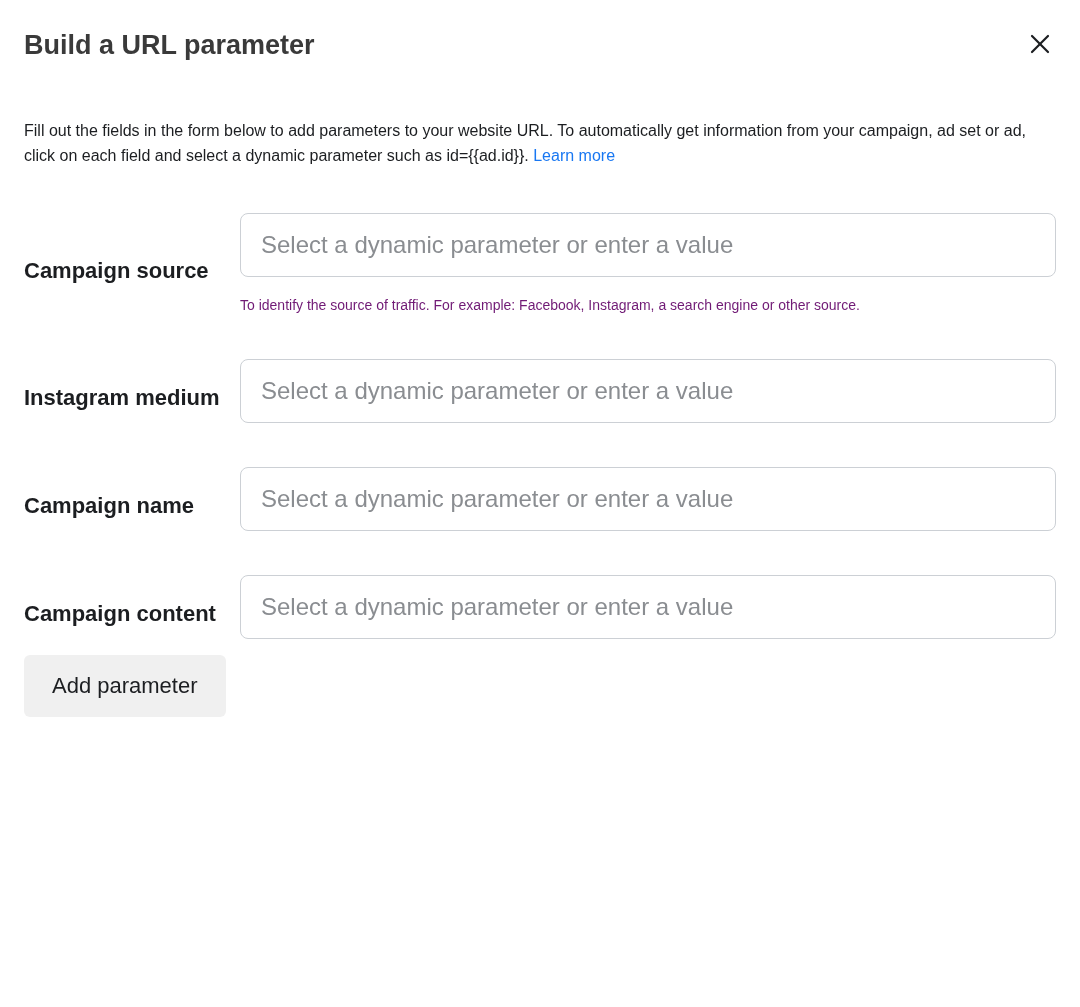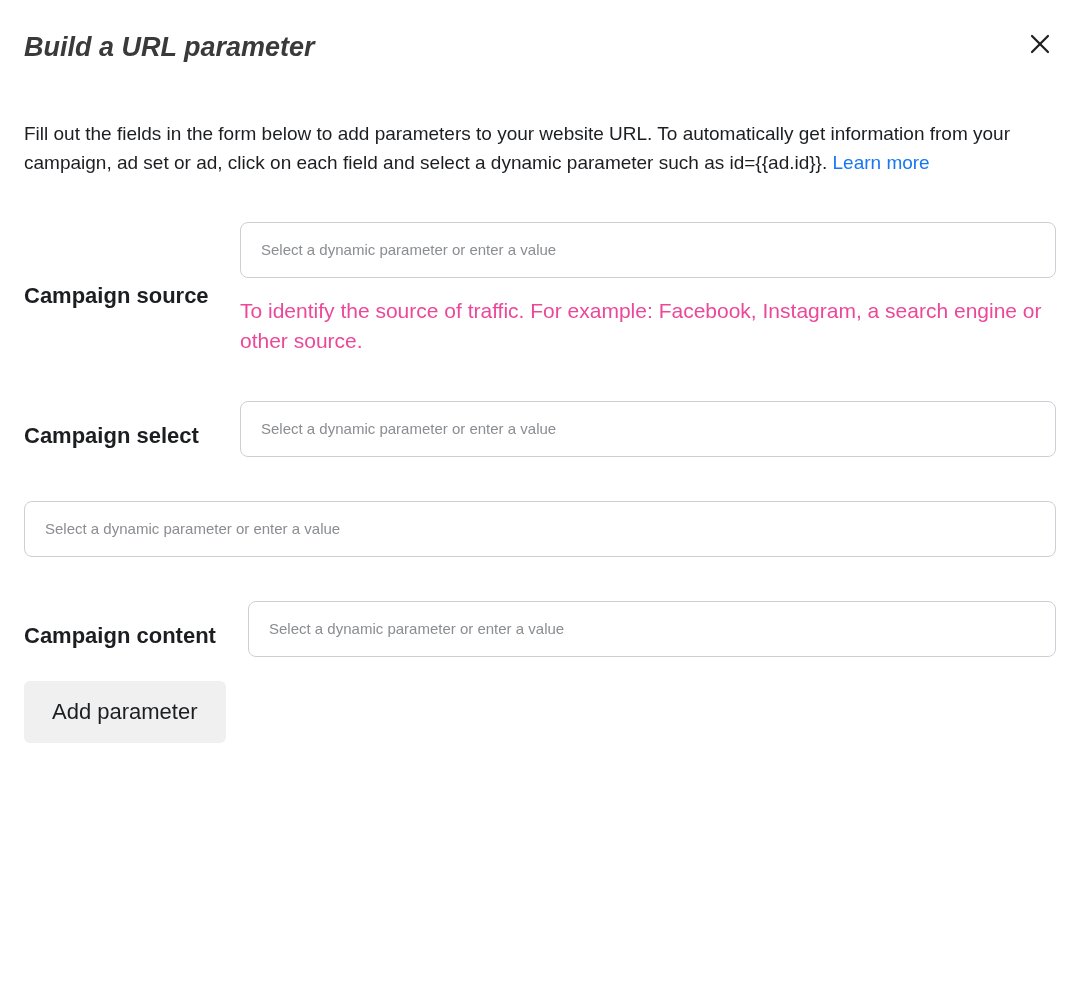--- a/index.html
+++ b/index.html
@@ -10,92 +10,90 @@
     body {
       font-family: -apple-system, BlinkMacSystemFont, "Segoe UI", Helvetica, Arial, sans-serif;
       background: #ffffff;
       color: #1c1e21;
       padding: 28px 24px;
       width: 1080px;
     }
     .header {
       display: flex;
       justify-content: space-between;
-      align-items: flex-end;
+      align-items: center;
       margin-bottom: 56px;
-      font-style: italic;
     }
     .title {
       font-size: 27px;
       font-weight: 700;
       color: #3a3a3a;
     }
     .close-btn {
       background: transparent;
       border: none;
       cursor: pointer;
       padding: 4px;
       display: flex;
       align-items: center;
       justify-content: center;
     }
     .close-btn svg {
       width: 24px;
       height: 24px;
     }
     .description {
-      font-size: 19px;
+      font-size: 16px;
       line-height: 1.55;
       color: #1c1e21;
       margin-bottom: 44px;
     }
     .learn-more {
       color: #1877f2;
       text-decoration: none;
       cursor: pointer;
     }
     .form-row {
       display: flex;
       align-items: center;
       margin-bottom: 44px;
     }
     .form-row:last-of-type {
-      margin-bottom: 24px;
-      gap: 8px;
+      margin-bottom: 16px;
     }
     .field-label {
       flex: 0 0 216px;
       font-size: 22px;
       font-weight: 700;
       color: #1c1e21;
       padding-top: 14px;
       padding-right: 12px;
     }
     .field-content {
       flex: 1;
     }
     .field-input {
       width: 100%;
-      height: 56px;
+      height: 64px;
       padding: 0 20px;
-      font-size: 15px;
+      font-size: 24px;
       color: #1c1e21;
       background: #ffffff;
       border: 1px solid #ccd0d5;
       border-radius: 8px;
       outline: none;
     }
     .field-input::placeholder {
       color: #8a8d91;
     }
     .field-help {
       margin-top: 18px;
-      font-size: 21px;
+      font-size: 14px;
       line-height: 1.45;
-      color: #ec4899;
+      color: #701a75;
     }
     .add-param-btn {
       display: inline-block;
       background: #f0f0f0;
       border: none;
       border-radius: 6px;
       padding: 18px 28px;
       font-size: 22px;
       color: #1c1e21;
       cursor: pointer;
@@ -125,27 +123,28 @@
 
 <div class="form-row">
   <div class="field-label">Campaign source</div>
   <div class="field-content">
     <input type="text" class="field-input" placeholder="Select a dynamic parameter or enter a value" style="">
     <div class="field-help">To identify the source of traffic. For example: Facebook, Instagram, a search engine or other source.</div>
   </div>
 </div>
 
 <div class="form-row">
-  <div class="field-label">Campaign select</div>
+  <div class="field-label">Instagram medium</div>
   <div class="field-content">
     <input type="text" class="field-input" placeholder="Select a dynamic parameter or enter a value" style="">
   </div>
 </div>
 
 <div class="form-row">
+  <div class="field-label">Campaign name</div>
   <div class="field-content">
     <input type="text" class="field-input" placeholder="Select a dynamic parameter or enter a value" style="">
   </div>
 </div>
 
 <div class="form-row">
   <div class="field-label">Campaign content</div>
   <div class="field-content">
     <input type="text" class="field-input" placeholder="Select a dynamic parameter or enter a value" style="">
   </div>

